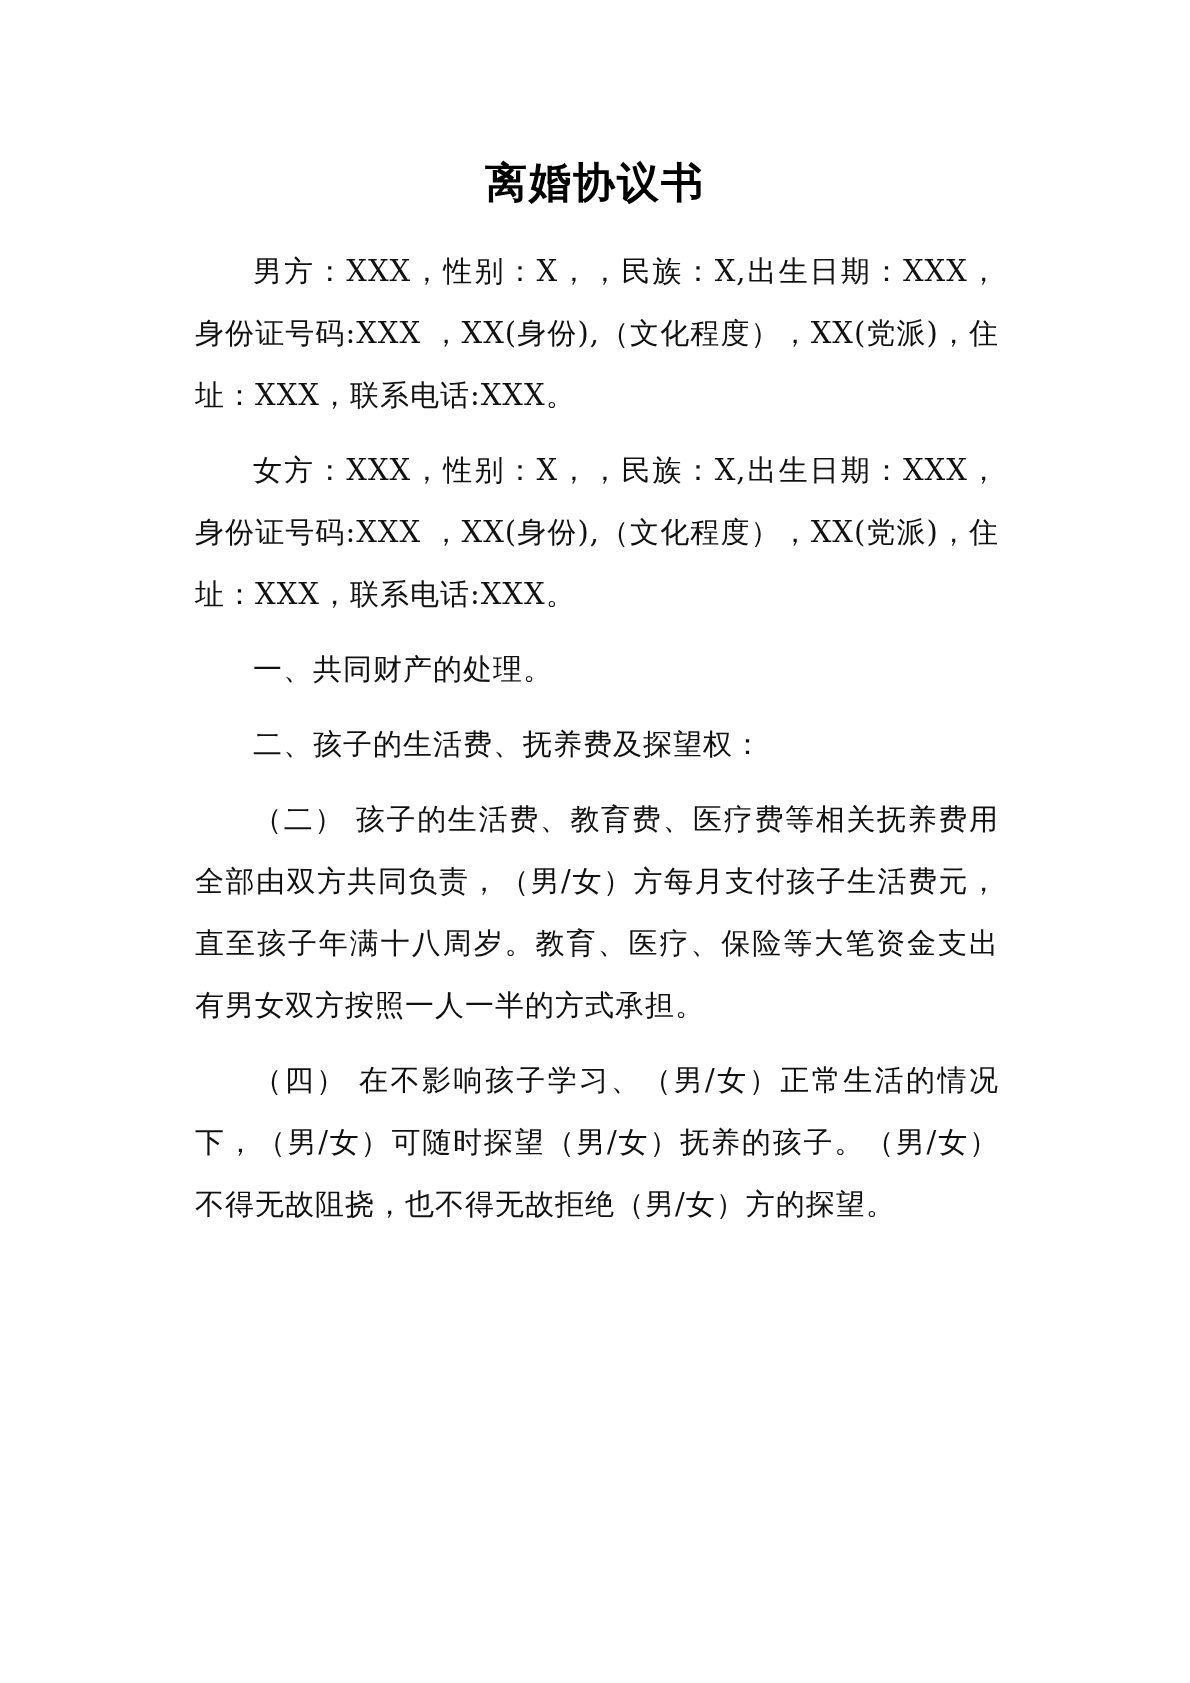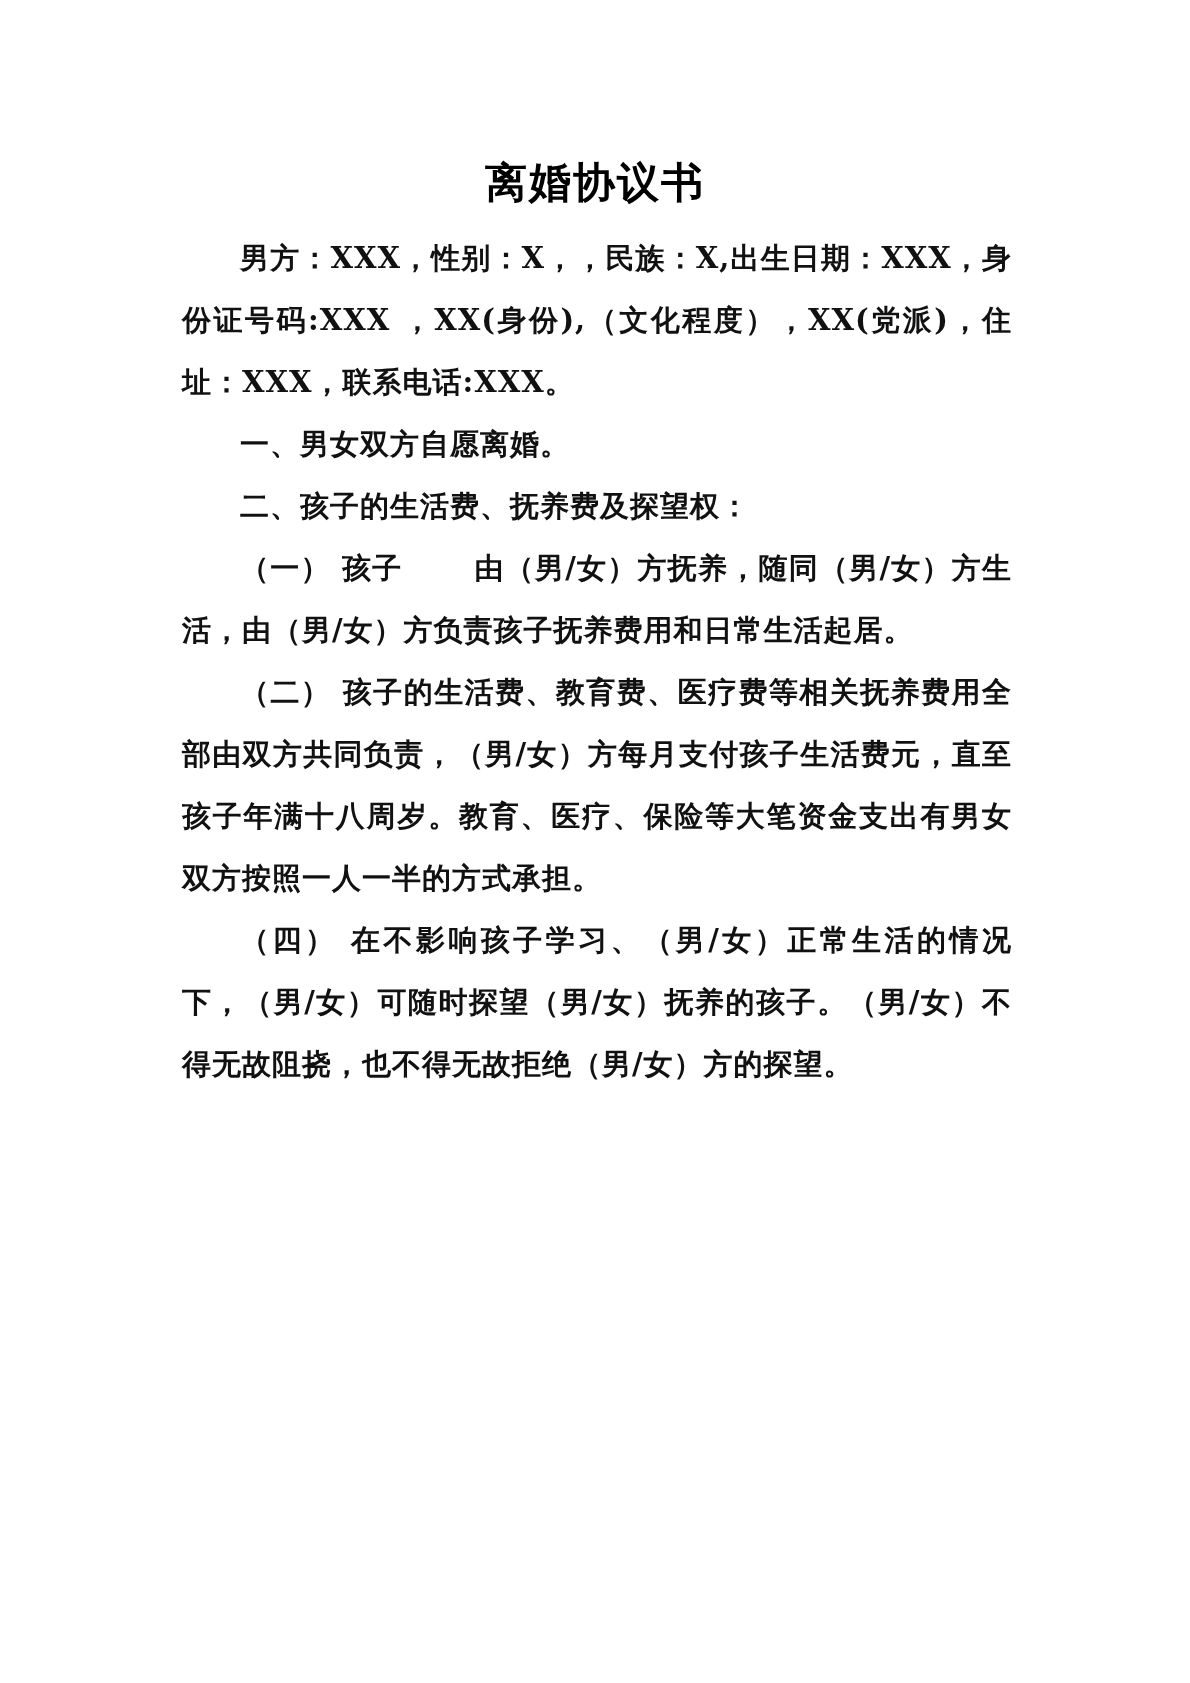--- a/index.html
+++ b/index.html
@@ -8,28 +8,28 @@
   .title {
     position: absolute; top: 158px; left: 0; width: 1190px; text-align: center;
     font-family: "DejaVu Serif", serif; font-size: 42px; font-weight: bold; color: #000;
     letter-spacing: 2px; line-height: 50px;
   }
   .body {
     position: absolute; left: 182px; top: 227px; width: 830px;
     font-family: "DejaVu Serif", serif; font-size: 29px; color: #111;
     line-height: 62px; letter-spacing: 1px;
   }
-  .para { margin: 0; text-indent: 2em; text-align: justify; font-weight: bold; }
+  .para { margin: 13px; text-indent: 2em; text-align: justify; }
 </style>
 </head>
 <body>
 
 <div class="page">
   <div class="title">离婚协议书</div>
   <div class="body">
     <p class="para">男方：XXX，性别：X，，民族：X,出生日期：XXX，身份证号码:XXX ，XX(身份),（文化程度），XX(党派)，住址：XXX，联系电话:XXX。</p>
-    <p class="para">一、男女双方自愿离婚。</p>
+    <p class="para">女方：XXX，性别：X，，民族：X,出生日期：XXX，身份证号码:XXX ，XX(身份),（文化程度），XX(党派)，住址：XXX，联系电话:XXX。</p>
+    <p class="para">一、共同财产的处理。</p>
     <p class="para">二、孩子的生活费、抚养费及探望权：</p>
-    <p class="para">（一） 孩子　　 由（男/女）方抚养，随同（男/女）方生活，由（男/女）方负责孩子抚养费用和日常生活起居。</p>
     <p class="para">（二） 孩子的生活费、教育费、医疗费等相关抚养费用全部由双方共同负责，（男/女）方每月支付孩子生活费元，直至孩子年满十八周岁。教育、医疗、保险等大笔资金支出有男女双方按照一人一半的方式承担。</p>
     <p class="para">（四） 在不影响孩子学习、（男/女）正常生活的情况下，（男/女）可随时探望（男/女）抚养的孩子。（男/女）不得无故阻挠，也不得无故拒绝（男/女）方的探望。</p>
   </div>
 </div>
 
 </body></html>

